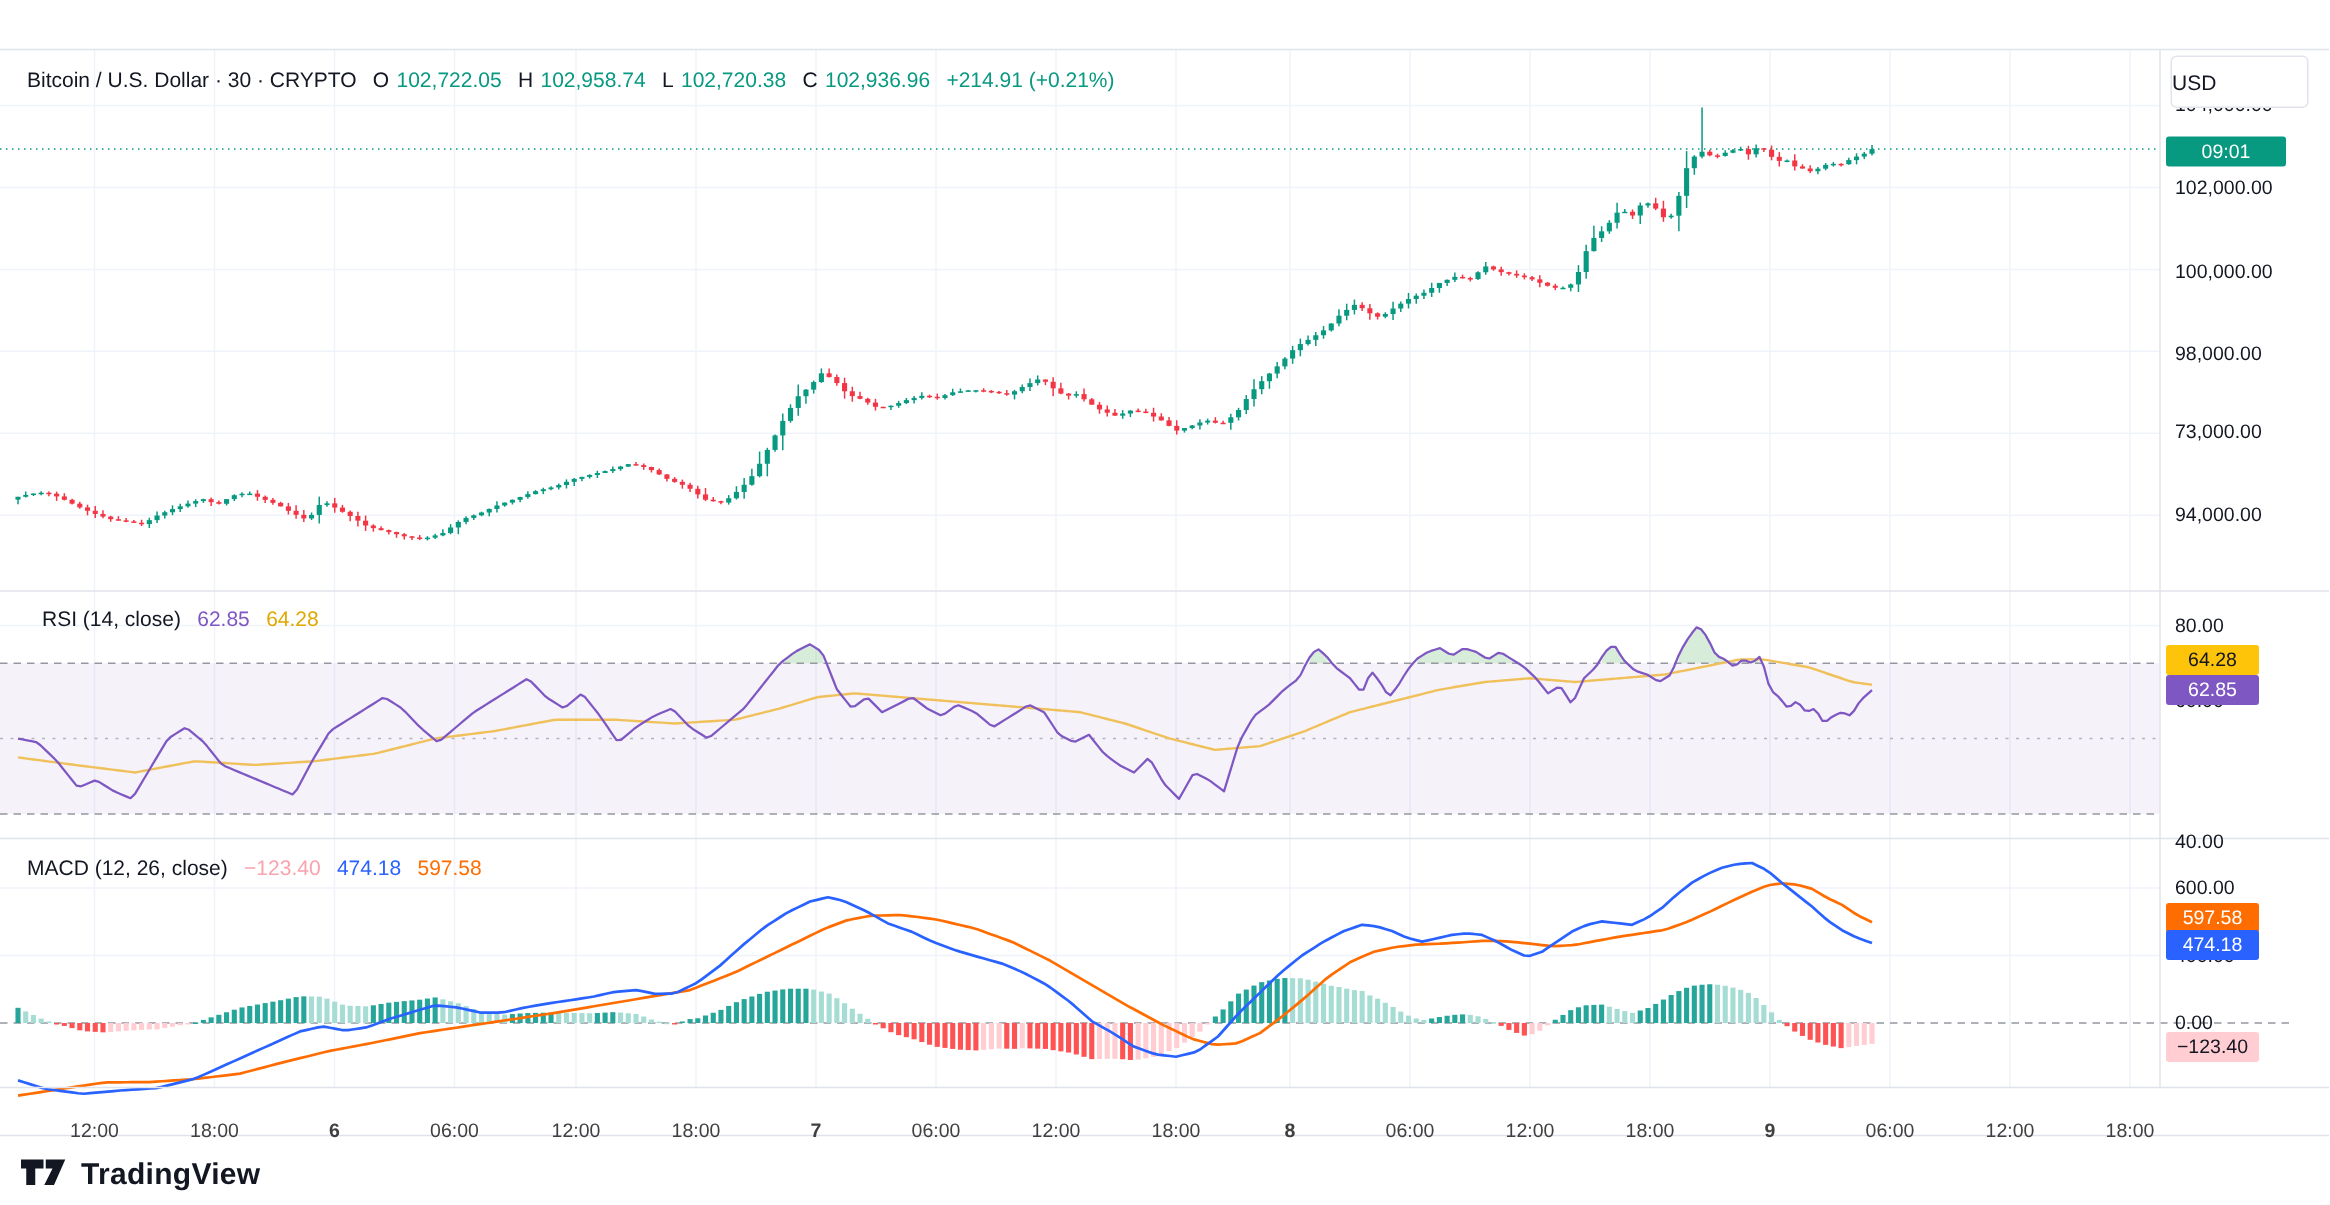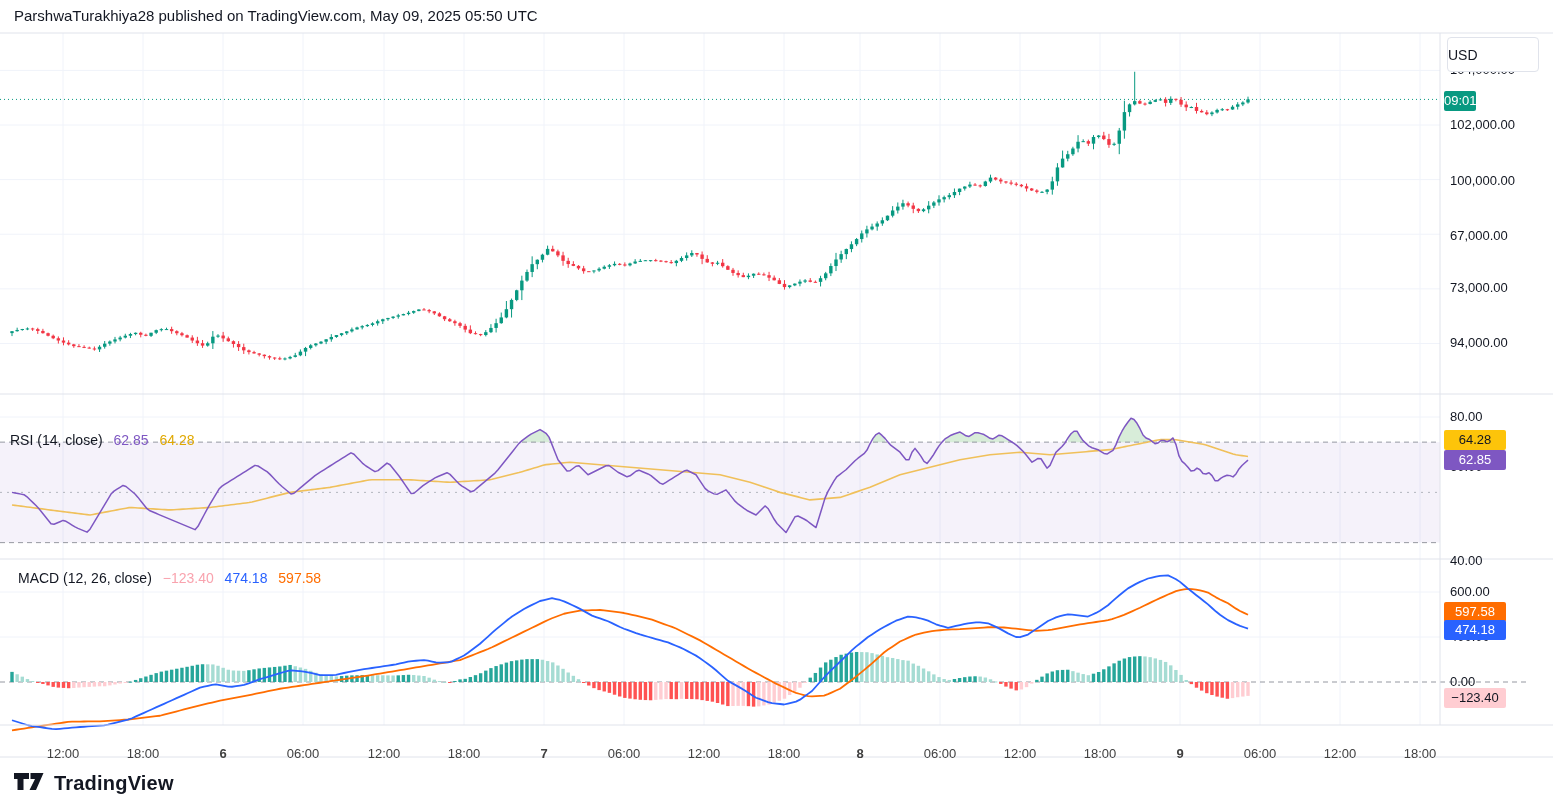--- a/index.html
+++ b/index.html
@@ -13,32 +13,29 @@
   .lg-title{margin-right:12px;}
   .ohlc-letter{margin-right:1px !important;}
   .scale-label{position:absolute;left:1450px;z-index:1;font-size:13px;color:#131722;height:14px;line-height:14px;}
   .badge{position:absolute;left:1444px;z-index:2;width:62px;height:20px;line-height:20px;
          border-radius:2px;font-size:13px;text-align:center;}
   .tick-label{position:absolute;z-index:2;font-size:13px;color:#404040;transform:translateX(-50%);top:746px;}
   .tick-bold{font-weight:700;}
   #usd-button{position:absolute;left:1447px;top:37px;width:90px;height:33px;z-index:3;
               background:#fff;border:1px solid #E0E3EB;border-radius:4px;font-size:14px;
               display:flex;align-items:center;color:#131722;}
-  #countdown-badge{background:#089981;color:#fff;width:32px;}
+  #countdown-badge{background:#089981;color:#fff;width:80px;}
   #footer{position:absolute;left:14px;top:768px;z-index:2;display:flex;align-items:center;}
   #logo-text{font-size:20px;font-weight:600;color:#131722;margin-left:10px;letter-spacing:0.2px;}
 </style>
 </head>
 <body>
 
 <div id="app">
 
-  <div class="abs" id="publish-header">
-    <span>ParshwaTurakhiya28 published on TradingView.com, May 09, 2025 05:50 UTC</span>
-  </div>
 
   <svg id="chart-svg" width="1553" height="803">
       <line x1="63" y1="33" x2="63" y2="725" stroke="#F0F3FA" stroke-width="1"></line>
       <line x1="143" y1="33" x2="143" y2="725" stroke="#F0F3FA" stroke-width="1"></line>
       <line x1="223" y1="33" x2="223" y2="725" stroke="#F0F3FA" stroke-width="1"></line>
       <line x1="303" y1="33" x2="303" y2="725" stroke="#F0F3FA" stroke-width="1"></line>
       <line x1="384" y1="33" x2="384" y2="725" stroke="#F0F3FA" stroke-width="1"></line>
       <line x1="464" y1="33" x2="464" y2="725" stroke="#F0F3FA" stroke-width="1"></line>
       <line x1="544" y1="33" x2="544" y2="725" stroke="#F0F3FA" stroke-width="1"></line>
       <line x1="624" y1="33" x2="624" y2="725" stroke="#F0F3FA" stroke-width="1"></line>
@@ -801,39 +798,51 @@
       <path d="M12,730.375 L16,729.7642857142857 L20,729.1535714285715 L24,728.5428571428572 L28,727.9321428571428 L32,727.3214285714286 L36,726.7107142857143 L40,726.1 L44,725.5 L48,724.9 L52,724.3 L56,723.7 L60,723.1 L64,722.5 L68,721.9 L72,721.585 L76,721.5550000000001 L80,721.525 L84,721.495 L88,721.465 L92,721.435 L96,721.405 L100,721.375 L104,721.105 L108,720.835 L112,720.565 L116,720.295 L120,720.025 L124,719.755 L128,719.485 L132,719.11 L136,718.63 L140,718.15 L144,717.67 L148,717.19 L152,716.71 L156,716.23 L160,715.75 L164,714.7 L168,713.65 L172,712.6 L176,711.55 L180,710.5 L184,709.45 L188,708.4 L192,707.3875 L196,706.4125 L200,705.4375 L204,704.4625 L208,703.4875 L212,702.5125 L216,701.5375 L220,700.5625 L224,699.8125 L228,699.0625 L232,698.3125 L236,697.5625 L240,696.8125 L244,696.0625 L248,695.3125 L252,694.525 L256,693.7 L260,692.875 L264,692.05 L268,691.225 L272,690.4 L276,689.575 L280,688.75 L284,688.15 L288,687.55 L292,686.95 L296,686.35 L300,685.75 L304,685.15 L308,684.55 L312,683.95 L316,683.35 L320,682.75 L324,682.15 L328,681.55 L332,680.95 L336,680.35 L340,679.75 L344,679.15 L348,678.55 L352,677.95 L356,677.35 L360,676.75 L364,676.15 L368,675.55 L372,674.9125 L376,674.2375 L380,673.5625 L384,672.8875 L388,672.2125 L392,671.5375 L396,670.8625 L400,670.1875 L404,669.5125 L408,668.8375 L412,668.1625 L416,667.4875 L420,666.8125 L424,666.1375 L428,665.4625 L432,664.7875 L436,664.1125 L440,663.4375 L444,662.7625 L448,662.0875 L452,661.4125 L456,660.7375 L460,660.0625 L464,658.4875 L468,656.9125 L472,655.3375 L476,653.7625 L480,652.1875 L484,650.6125 L488,649.0375 L492,647.275 L496,645.325 L500,643.375 L504,641.425 L508,639.475 L512,637.525 L516,635.575 L520,633.625 L524,631.675 L528,629.725 L532,627.775 L536,625.825 L540,623.875 L544,621.925 L548,619.975 L552,618.25 L556,616.75 L560,615.25 L564,613.75 L568,612.8125 L572,612.0625 L576,611.3125 L580,610.5625 L584,610.45 L588,610.3375 L592,610.225 L596,610.1125 L600,610 L604,610.45 L608,610.9 L612,611.35 L616,611.9038461538462 L620,612.4576923076922 L624,613.0115384615384 L628,613.852 L632,614.788 L636,615.724 L640,616.66 L644,617.596 L648,618.532 L652,619.72 L656,621.16 L660,622.6 L664,624.04 L668,625.48 L672,626.92 L676,628.495 L680,630.475 L684,632.455 L688,634.435 L692,636.415 L696,638.395 L700,640.375 L704,642.715 L708,645.055 L712,647.395 L716,649.735 L720,652.075 L724,654.415 L728,656.755 L732,659.095 L736,661.435 L740,663.775 L744,666.115 L748,668.455 L752,670.705 L756,672.865 L760,675.025 L764,677.185 L768,679.345 L772,681.505 L776,683.603125 L780,685.515625 L784,687.428125 L788,689.340625 L792,691.253125 L796,692.95 L800,694 L804,695.05 L808,696.1 L812,696.475 L816,696.175 L820,695.875 L824,695.575 L828,694.15 L832,692.35 L836,690.55 L840,688.75 L844,685.75 L848,682.75 L852,679.75 L856,676.675 L860,673.375 L864,670.075 L868,666.775 L872,663.325 L876,659.725 L880,656.125 L884,652.525 L888,649.6 L892,646.9 L896,644.2 L900,641.5 L904,639.7 L908,637.9 L912,636.1 L916,634.525 L920,633.625 L924,632.725 L928,631.825 L932,631.15 L936,630.7 L940,630.25 L944,629.8 L948,629.575 L952,629.425 L956,629.275 L960,629.125 L964,628.885 L968,628.645 L972,628.405 L976,628.15 L980,627.85 L984,627.55 L988,627.25 L992,627.16 L996,627.28 L1000,627.4 L1004,627.52 L1008,627.865 L1012,628.285 L1016,628.705 L1020,629.125 L1024,629.575 L1028,630.025 L1032,630.475 L1036,630.76 L1040,630.55 L1044,630.34 L1048,630.13 L1052,629.635 L1056,628.855 L1060,628.075 L1064,627.295 L1068,626.56 L1072,625.84 L1076,625.12 L1080,624.4 L1084,623.8 L1088,623.2 L1092,622.6 L1096,622 L1100,621.4 L1104,620.8 L1108,620.2 L1112,619.18 L1116,617.74 L1120,616.3 L1124,614.86 L1128,613.15 L1132,611.35 L1136,609.55 L1140,607.75 L1144,605.8 L1148,603.85 L1152,601.9 L1156,599.9788461538461 L1160,598.1442307692307 L1164,596.3096153846154 L1168,594.475 L1172,592.81 L1176,591.145 L1180,590.02 L1184,589.435 L1188,588.85 L1192,589.21 L1196,589.5699999999999 L1200,590.3125 L1204,591.4375 L1208,592.5625 L1212,594.9475 L1216,597.3325 L1220,599.47 L1224,601.36 L1228,603.25 L1232,605.95 L1236,608.65 L1240,610.95445 L1244,612.86335 L1248,614.77225" fill="none" stroke="#FF6D00" stroke-width="1.8" stroke-linejoin="round"></path>
       <path d="M12,720.25 L16,721.5 L20,722.75 L24,724 L28,725.25 L32,726.145 L36,726.685 L40,727.225 L44,727.765 L48,728.3050000000001 L52,728.845 L56,729.16 L60,728.8 L64,728.44 L68,728.08 L72,727.72 L76,727.36 L80,727 L84,726.73 L88,726.46 L92,726.19 L96,725.92 L100,725.65 L104,725.38 L108,724.57 L112,723.58 L116,722.59 L120,721.6 L124,720.61 L128,719.62 L132,718.225 L136,716.425 L140,714.625 L144,712.825 L148,711.025 L152,709.225 L156,707.425 L160,705.625 L164,703.825 L168,702.025 L172,700.225 L176,698.425 L180,696.625 L184,694.825 L188,693.025 L192,691.225 L196,689.425 L200,687.625 L204,686.725 L208,685.825 L212,684.925 L216,684.4375 L220,685.1875 L224,685.9375 L228,686.6875 L232,686.7625 L236,686.1625 L240,685.5625 L244,684.9625 L248,683.6875 L252,682.1875 L256,680.6875 L260,679.1875 L264,677.9875 L268,676.7875 L272,675.5875 L276,674.3875 L280,673.1875 L284,671.9875 L288,670.7875 L292,670.3825 L296,670.7725 L300,671.1625 L304,671.5525 L308,672.325 L312,673.225 L316,674.125 L320,675.025 L324,675.025 L328,675.025 L332,675.025 L336,674.8 L340,673.9 L344,673 L348,672.1 L352,671.305 L356,670.615 L360,669.925 L364,669.235 L368,668.6125 L372,668.0125 L376,667.4125 L380,666.8125 L384,666.2125 L388,665.6125 L392,665.0125 L396,664.3375 L400,663.4375 L404,662.5375 L408,661.6375 L412,661.0375 L416,660.7375 L420,660.4375 L424,660.1375 L428,660.709375 L432,661.571875 L436,662.434375 L440,662.5721153846154 L444,662.4682692307692 L448,662.3644230769231 L452,661.3375 L456,659.3875 L460,657.4375 L464,655.4875 L468,652.75 L472,649.75 L476,646.75 L480,643.75 L484,640.15 L488,636.55 L492,632.95 L496,629.425 L500,626.125 L504,622.825 L508,619.525 L512,616.6 L516,614.05 L520,611.5 L524,608.95 L528,606.85 L532,604.9 L536,602.95 L540,601 L544,600.0625 L548,599.125 L552,598.1875 L556,599.0875 L560,599.9875 L564,601.3515625 L568,603.1796875 L572,605.0078125 L576,606.8359375 L580,608.875 L584,611.125 L588,613.375 L592,615.625 L596,617.03125 L600,618.4375 L604,619.84375 L608,621.25 L612,623.1785714285714 L616,625.1071428571429 L620,627.0357142857143 L624,628.73125 L628,630.19375 L632,631.65625 L636,633.11875 L640,634.4285714285714 L644,635.5857142857143 L648,636.7428571428571 L652,637.9 L656,639.025 L660,640.15 L664,641.275 L668,642.4 L672,644.0714285714286 L676,645.7428571428571 L680,647.4142857142857 L684,649.3046875 L688,651.4140625 L692,653.5234375 L696,655.6328125 L700,658.1640625 L704,661.1171875 L708,664.0703125 L712,667.0234375 L716,670.2678571428571 L720,673.8035714285714 L724,677.3392857142857 L728,680.875 L732,683.125 L736,685.375 L740,687.625 L744,690.0357142857143 L748,692.6071428571429 L752,695.1785714285714 L756,697.75 L760,699.1964285714286 L764,700.6428571428571 L768,702.0892857142857 L772,703.0535714285714 L776,703.5357142857143 L780,704.0178571428571 L784,704.5 L788,703.5357142857143 L792,702.5714285714286 L796,701.6071428571429 L800,699.6785714285714 L804,696.7857142857143 L808,693.8928571428571 L812,691 L816,686.5 L820,682 L824,677.5 L828,673.3214285714286 L832,669.4642857142857 L836,665.6071428571429 L840,661.75 L844,657.8928571428571 L848,654.0357142857143 L852,650.1785714285714 L856,646.6428571428571 L860,643.4285714285714 L864,640.2142857142857 L868,637 L872,634.4285714285714 L876,631.8571428571429 L880,629.2857142857143 L884,626.9553571428571 L888,624.8660714285714 L892,622.7767857142857 L896,620.6875 L900,619.3 L904,617.9125 L908,616.525 L912,616.975 L916,617.425 L920,618.2574999999999 L924,619.4725 L928,620.6875 L932,622.4875 L936,624.2875 L940,625.705 L944,626.74 L948,627.775 L952,626.875 L956,625.975 L960,625.075 L964,624.175 L968,623.275 L972,622.825 L976,622.375 L980,622.375 L984,622.825 L988,623.275 L992,625.075 L996,626.875 L1000,628.9 L1004,631.15 L1008,633.4 L1012,635.2 L1016,637 L1020,637.225 L1024,635.875 L1028,634.525 L1032,631.825 L1036,629.125 L1040,626.425 L1044,623.725 L1048,621.025 L1052,619.225 L1056,617.425 L1060,616.075 L1064,615.175 L1068,614.275 L1072,614.725 L1076,615.175 L1080,615.625 L1084,616.075 L1088,616.525 L1092,614.725 L1096,612.925 L1100,610.675 L1104,607.975 L1108,605.275 L1112,601.675 L1116,598.075 L1120,594.7 L1124,591.55 L1128,588.4 L1132,586.15 L1136,583.9 L1140,581.92 L1144,580.21 L1148,578.5 L1152,577.51 L1156,576.52 L1160,575.89 L1164,575.62 L1168,575.35 L1172,577.285 L1176,579.22 L1180,581.875 L1184,585.25 L1188,588.625 L1192,591.775 L1196,594.925 L1200,598.075 L1204,601.225 L1208,604.375 L1212,607.975 L1216,611.575 L1220,614.725 L1224,617.425 L1228,620.125 L1232,622.15 L1236,624.175 L1240,625.88095 L1244,627.26785 L1248,628.65475" fill="none" stroke="#2962FF" stroke-width="1.8" stroke-linejoin="round"></path>
       <line x1="0" y1="33" x2="1553" y2="33" stroke="#E0E3EB" stroke-width="1"></line>
       <line x1="0" y1="394" x2="1553" y2="394" stroke="#E0E3EB" stroke-width="1"></line>
       <line x1="0" y1="559" x2="1553" y2="559" stroke="#E0E3EB" stroke-width="1"></line>
       <line x1="0" y1="725" x2="1553" y2="725" stroke="#E0E3EB" stroke-width="1"></line>
       <line x1="0" y1="757" x2="1553" y2="757" stroke="#E0E3EB" stroke-width="1"></line>
       <line x1="1440" y1="33" x2="1440" y2="725" stroke="#E0E3EB" stroke-width="1"></line>
     </svg>
 
-
-  <div class="legend" style="left:10px;top:404px;margin-top:28px;">
+  <div class="legend" style="left:18px;top:45px;">
+    <span class="lg-title">Bitcoin / U.S. Dollar · 30 · CRYPTO</span>
+    <span class="ohlc-letter">O</span>
+    <span style="color:#089981">102,722.05</span>
+    <span class="ohlc-letter">H</span>
+    <span style="color:#089981">102,958.74</span>
+    <span class="ohlc-letter">L</span>
+    <span style="color:#089981">102,720.38</span>
+    <span class="ohlc-letter">C</span>
+    <span style="color:#089981">102,936.96</span>
+    <span style="color:#089981">+214.91 (+0.21%)</span>
+  </div>
+
+  <div class="legend" style="left:28px;top:404px;">
     <span>RSI (14, close)</span>
     <span style="color:#7E57C2">62.85</span>
     <span style="color:#E0A800">64.28</span>
   </div>
 
   <div class="legend" style="left:18px;top:570px;">
     <span>MACD (12, 26, close)</span>
     <span style="color:#F9A3AE">−123.40</span>
     <span style="color:#2962FF">474.18</span>
     <span style="color:#FF6D00">597.58</span>
   </div>
 
   <div id="scale-col">
       <div class="scale-label" style="top: 63px;">104,000.00</div>
       <div class="scale-label" style="top: 118px; text-align: right;">102,000.00</div>
       <div class="scale-label" style="top: 174px;">100,000.00</div>
-      <div class="scale-label" style="top: 229px;">67,000.00</div>
+      <div class="scale-label" style="top: 229px;">98,000.00</div>
       <div class="scale-label" style="top: 281px;">73,000.00</div>
       <div class="scale-label" style="top: 336px;">94,000.00</div>
       <div class="scale-label" style="top: 410px;">80.00</div>
       <div class="scale-label" style="top: 460px;">60.00</div>
       <div class="scale-label" style="top: 510px; margin-top: 44px;">40.00</div>
       <div class="scale-label" style="top: 585px;">600.00</div>
       <div class="scale-label" style="top: 630px;">400.00</div>
       <div class="scale-label" style="top: 675px;">0.00</div>
       <div class="badge" id="countdown-badge" style="top: 91px; background: rgb(8, 153, 129); color: rgb(255, 255, 255);">09:01</div>
       <div class="badge" style="top: 430px; background: rgb(253, 196, 10); color: rgb(19, 23, 34);">64.28</div>

